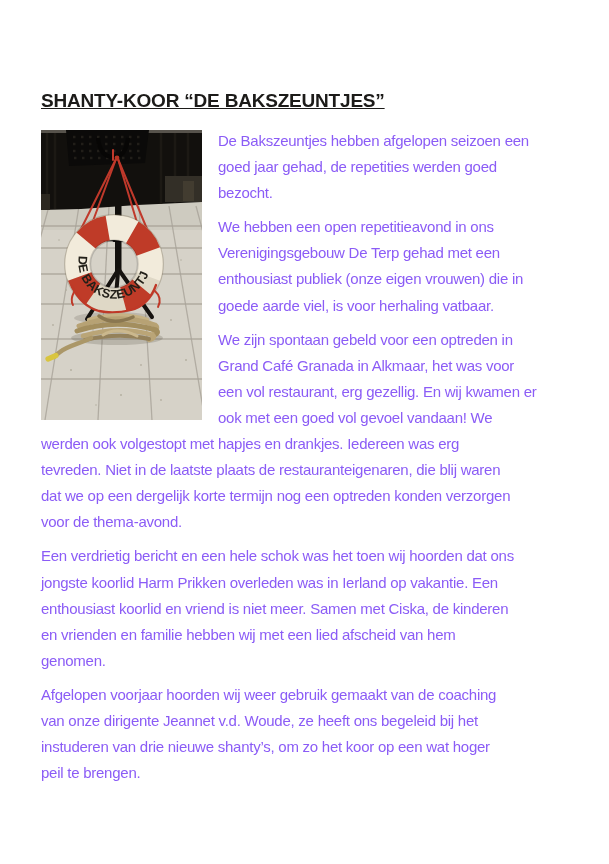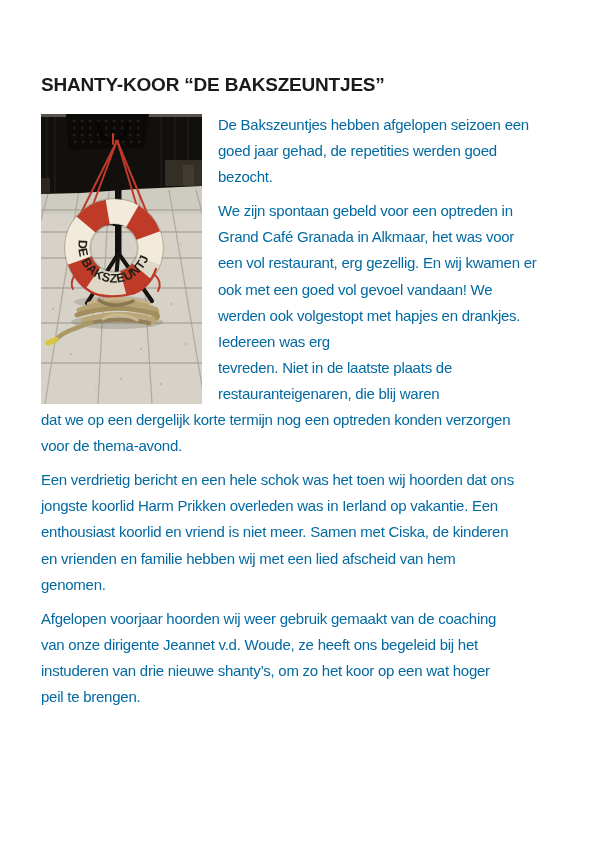--- a/index.html
+++ b/index.html
@@ -8,26 +8,27 @@
   .page {
     width:609px; height:864px;
     padding:72px 32px 0 41px;
     background:#ffffff;
     font-family:"Liberation Sans", sans-serif;
   }
   h1.doc-title {
     font:bold 19px/26px "Liberation Sans", sans-serif;
     letter-spacing:-0.2px;
     color:#1c1b19;
-    margin:0 0 14px 0;
+    margin:16px 0 14px 0;
+    text-decoration:underline;
   }
   .article p {
     font:15px/26.1px "Liberation Sans", sans-serif;
     letter-spacing:-0.25px;
-    color:#0369a1;
+    color:#8b5cf6;
     white-space:pre-line;
     margin:0 0 8px 0;
   }
   figure.photo {
     float:left;
     width:161px; height:290px;
     margin:2px 16px 0 0;
   }
   figure.photo svg { display:block; width:161px; height:290px; }
 </style>
@@ -161,20 +162,24 @@
           <path d="M 50 208 C 38 214 26 216 19 222 Q 14 226 13 227" stroke="#ab9768" stroke-width="4.4"></path>
           <path d="M 15 225.5 L 7 229" stroke="#d9c53f" stroke-width="5.2"></path>
         </g>
 
       </svg>
     </figure>
 
     <p>De Bakszeuntjes hebben afgelopen seizoen een
 goed jaar gehad, de repetities werden goed
 bezocht.</p>
+    <p>We hebben een open repetitieavond in ons
+Verenigingsgebouw De Terp gehad met een
+enthousiast publiek (onze eigen vrouwen) die in
+goede aarde viel, is voor herhaling vatbaar.</p>
     <p>We zijn spontaan gebeld voor een optreden in
 Grand Café Granada in Alkmaar, het was voor
 een vol restaurant, erg gezellig. En wij kwamen er
 ook met een goed vol gevoel vandaan! We
 werden ook volgestopt met hapjes en drankjes. Iedereen was erg
 tevreden. Niet in de laatste plaats de restauranteigenaren, die blij waren
 dat we op een dergelijk korte termijn nog een optreden konden verzorgen
 voor de thema-avond.</p>
     <p>Een verdrietig bericht en een hele schok was het toen wij hoorden dat ons
 jongste koorlid Harm Prikken overleden was in Ierland op vakantie. Een

